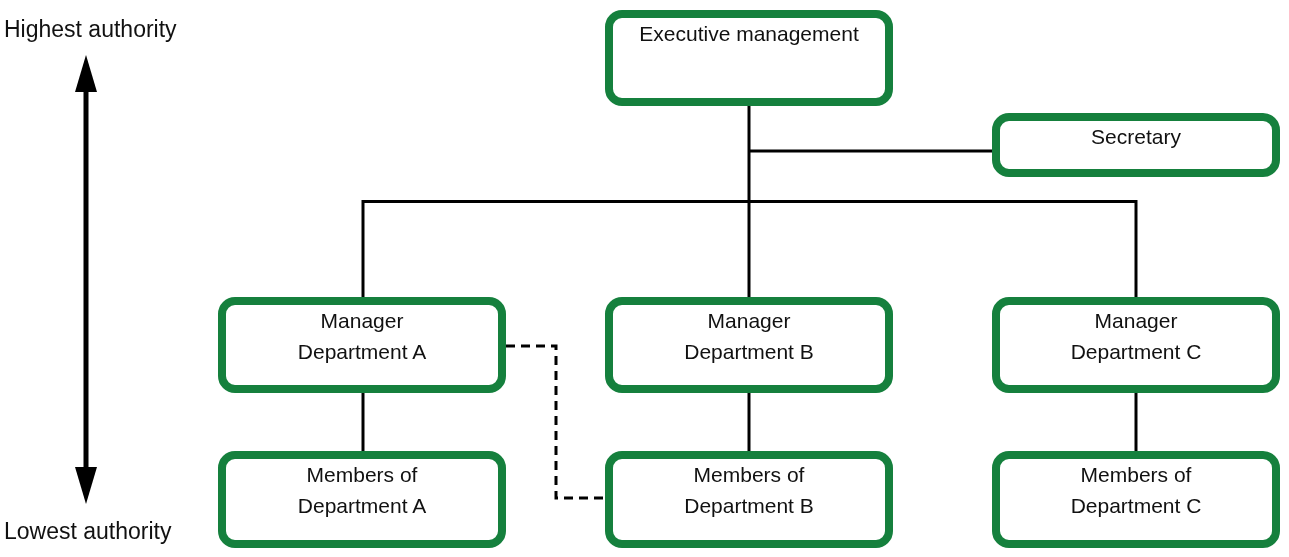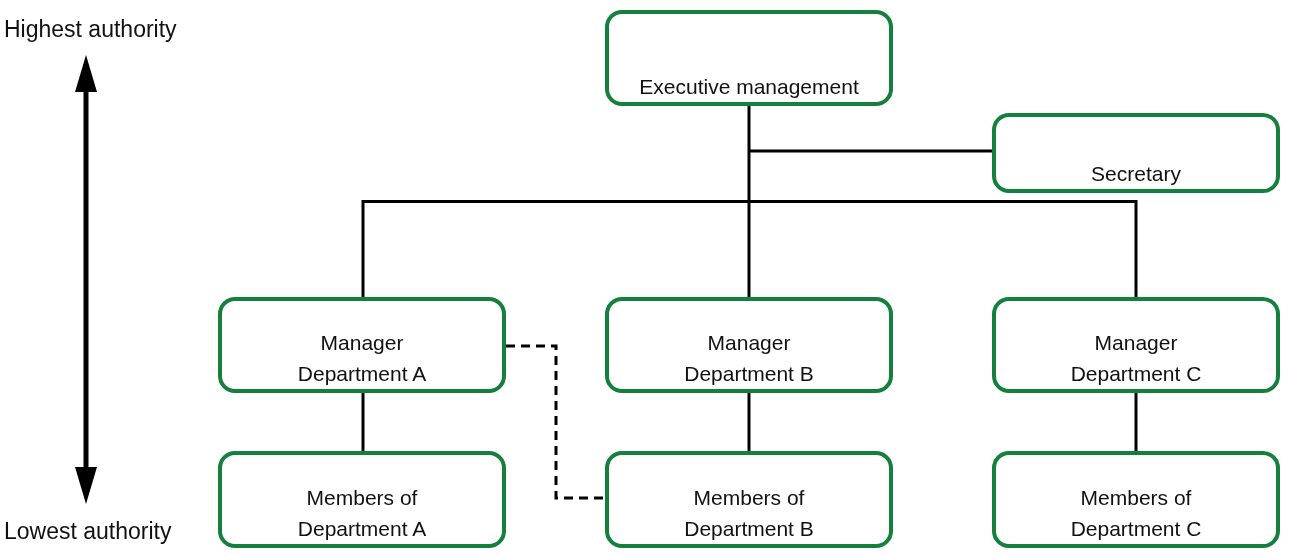--- a/index.html
+++ b/index.html
@@ -20,34 +20,34 @@
     position: absolute;
     left: 0;
     top: 0;
     width: 1289px;
     height: 557px;
   }
   .node {
     position: absolute;
     box-sizing: border-box;
     background: #ffffff;
-    border: 4px solid #15803d;
+    border: 8px solid #15803d;
     border-radius: 17px;
     display: flex;
     flex-direction: column;
     align-items: center;
-    justify-content: flex-end;
+    justify-content: flex-start;
     text-align: center;
     font-size: 21px;
     line-height: 31px;
     color: #111111;
   }
   .node span { display: block; }
   .node-executive { left: 605px; top: 10px;  width: 288px; height: 96px; }
-  .node-secretary { left: 992px; top: 113px; width: 288px; height: 80px; }
+  .node-secretary { left: 992px; top: 113px; width: 288px; height: 64px; }
   .node-mgr-a     { left: 218px; top: 297px; width: 288px; height: 96px; }
   .node-mgr-b     { left: 605px; top: 297px; width: 288px; height: 96px; }
   .node-mgr-c     { left: 992px; top: 297px; width: 288px; height: 96px; }
   .node-mem-a     { left: 218px; top: 451px; width: 288px; height: 97px; }
   .node-mem-b     { left: 605px; top: 451px; width: 288px; height: 97px; }
   .node-mem-c     { left: 992px; top: 451px; width: 288px; height: 97px; }
   .axis-label {
     position: absolute;
     left: 4px;
     font-size: 23px;

